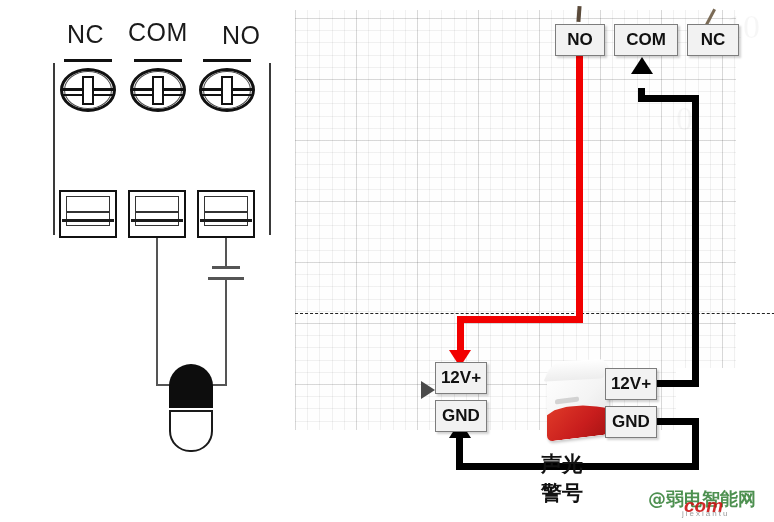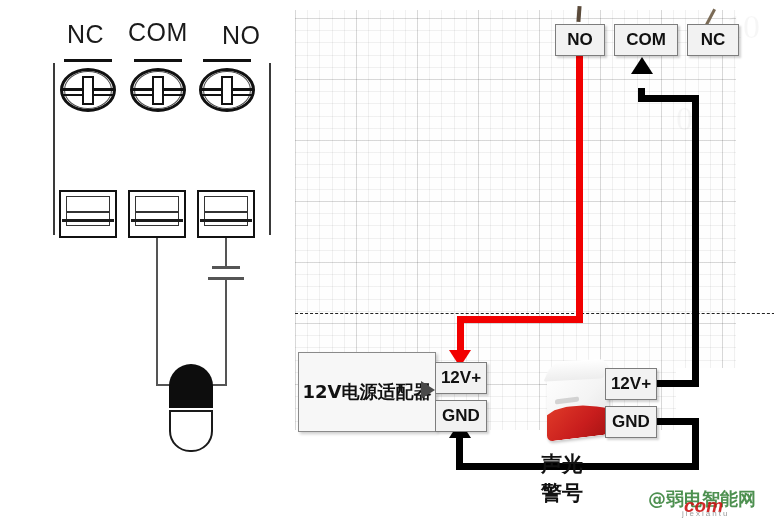--- a/index.html
+++ b/index.html
@@ -229,23 +229,20 @@
   <div class="node" style="left:519px;top:24px;width:50px;height:32px;">
     <span>NO</span>
   </div>
   <div class="node" style="left:578px;top:24px;width:64px;height:32px;">
     <span>COM</span>
   </div>
   <div class="node" style="left:651px;top:24px;width:52px;height:32px;">
     <span>NC</span>
   </div>
 
-  <div id="adapter" style="left:262px;top:352px;width:138px;height:80px;">
-    <span>12V电源适配器</span>
-  </div>
   <div class="arrow arr-right" style="left:385px;top:381px;"></div>
 
   <div class="node" style="left:399px;top:362px;width:52px;height:32px;">
     <span>12V+</span>
   </div>
   <div class="node" style="left:399px;top:400px;width:52px;height:32px;">
     <span>GND</span>
   </div>
 
   <div id="siren">

